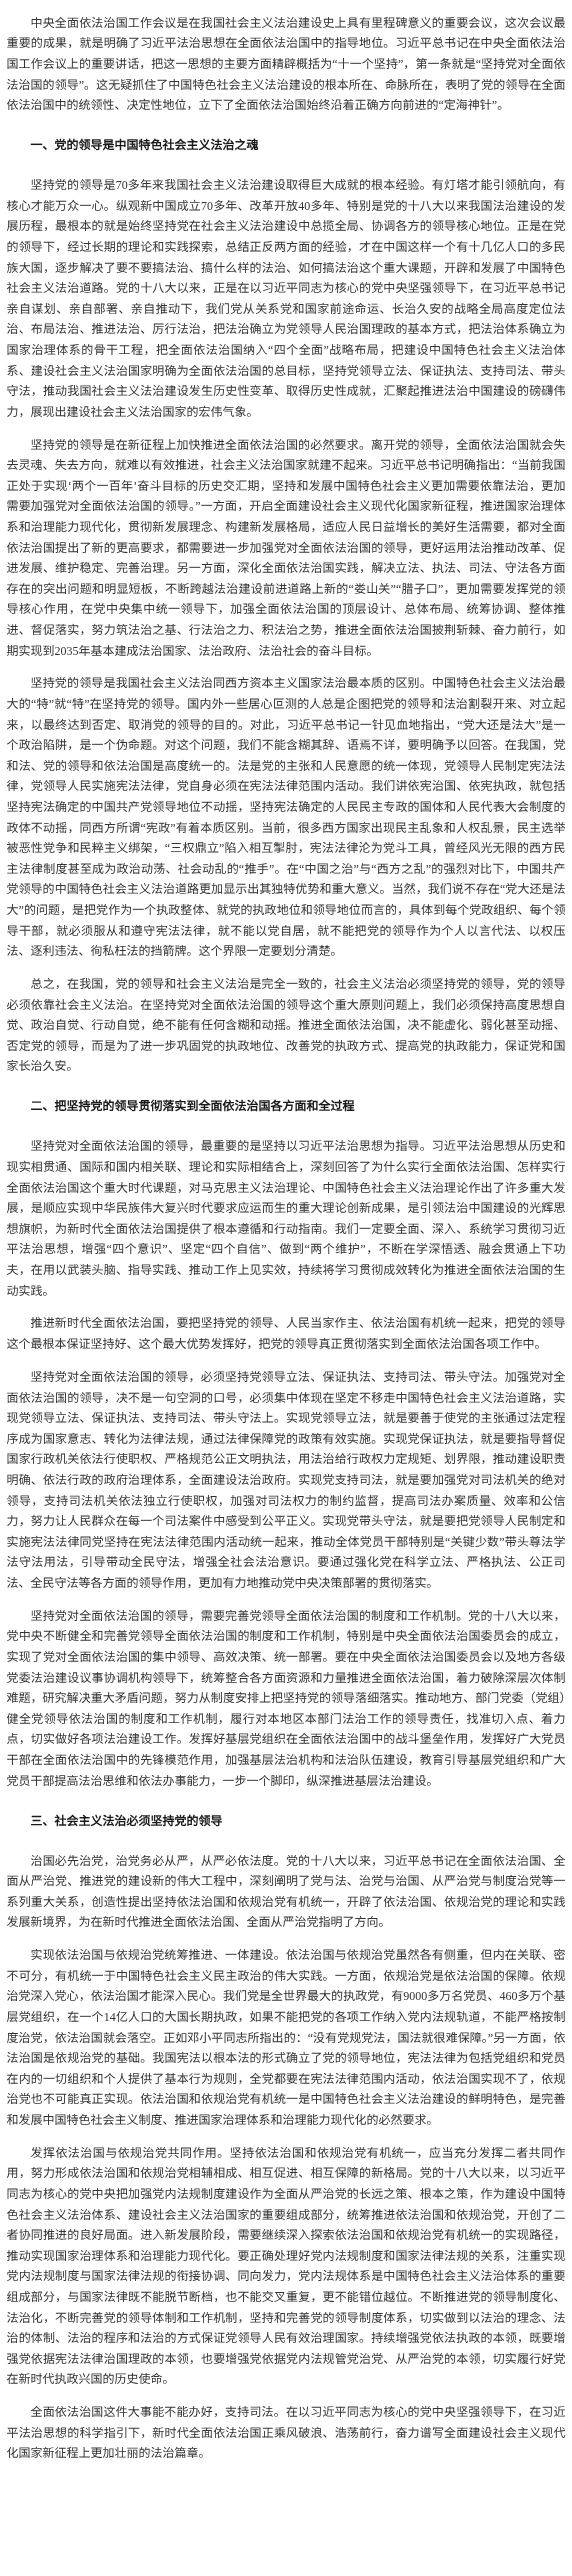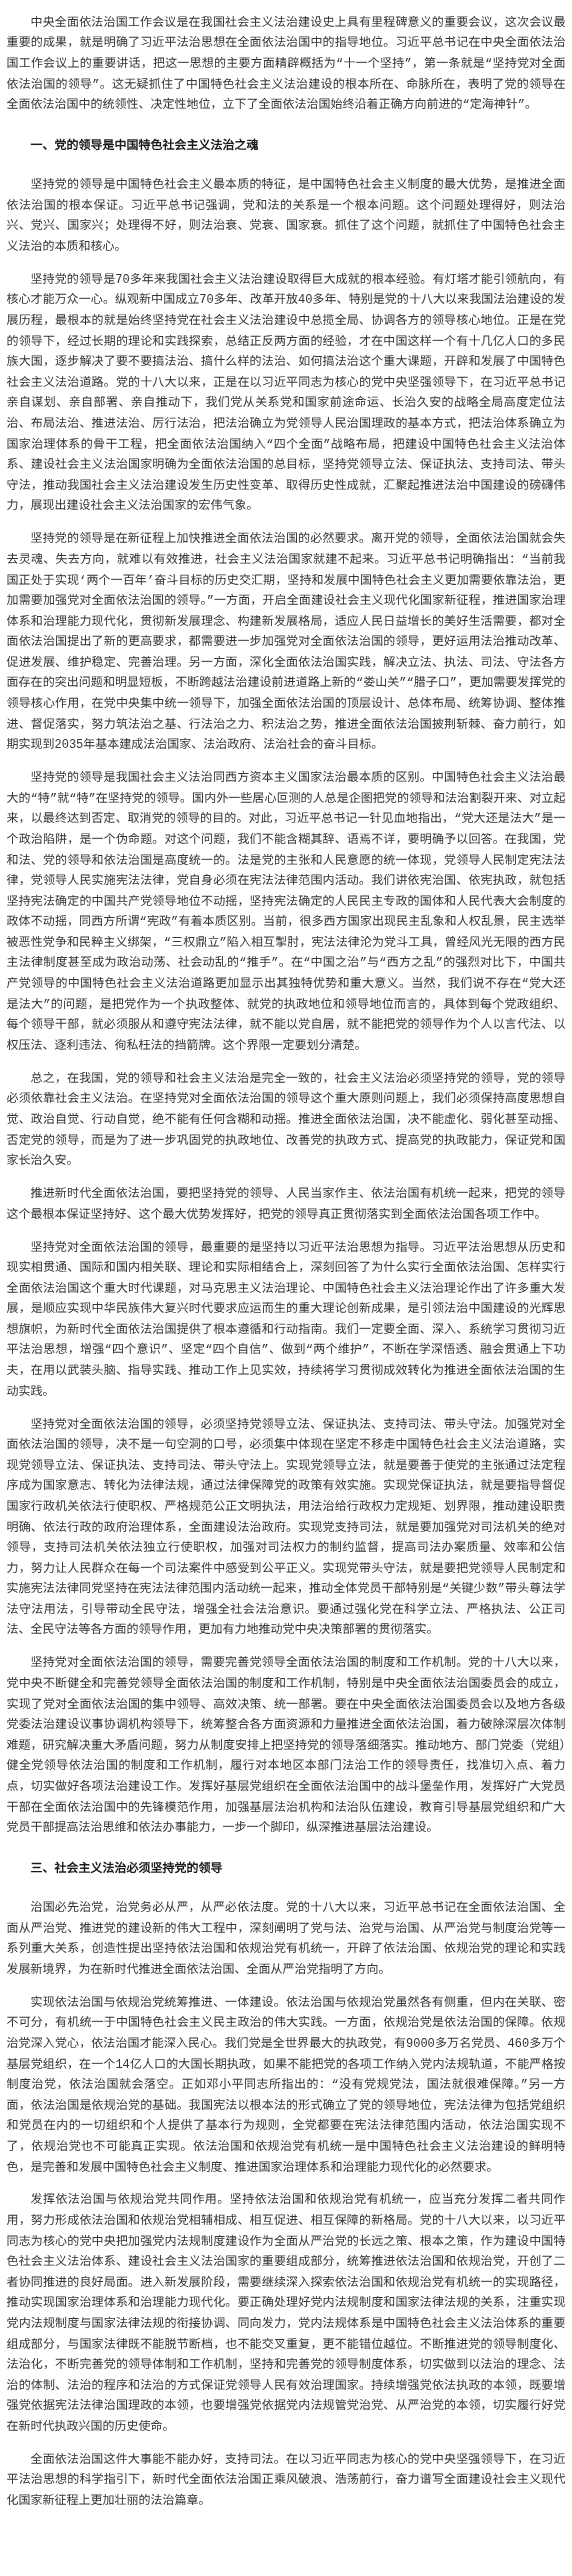--- a/index.html
+++ b/index.html
@@ -16,48 +16,47 @@
     font-family: "Liberation Serif", "DejaVu Serif", serif;
   }
   .para {
     font-size: 12px;
     line-height: 20.6px;
     color: #333333;
     text-align: justify;
     text-indent: 2em;
     margin: 12.3px 0;
     word-break: break-all;
-    font-family: Liberation Mono, monospace;
   }
   .heading {
     font-size: 12px;
     line-height: 20.6px;
     font-weight: bold;
     color: #1a1a1a;
     text-indent: 2em;
     margin: 19.4px 0;
     font-family: "Liberation Sans", "DejaVu Sans", sans-serif;
   }
   .para:first-child {
     margin-top: 5.2px;
   }
 </style>
 </head>
 <body>
 
 <div class="page">
   <p class="para">中央全面依法治国工作会议是在我国社会主义法治建设史上具有里程碑意义的重要会议，这次会议最重要的成果，就是明确了习近平法治思想在全面依法治国中的指导地位。习近平总书记在中央全面依法治国工作会议上的重要讲话，把这一思想的主要方面精辟概括为“十一个坚持”，第一条就是“坚持党对全面依法治国的领导”。这无疑抓住了中国特色社会主义法治建设的根本所在、命脉所在，表明了党的领导在全面依法治国中的统领性、决定性地位，立下了全面依法治国始终沿着正确方向前进的“定海神针”。</p>
   <h2 class="heading">一、党的领导是中国特色社会主义法治之魂</h2>
-  <p class="para">坚持党的领导是中国特色社会主义最本质的特征，是中国特色社会主义制度的最大优势，是推进全面依法治国的根本保证。习近平总书记强调，党和法的关系是一个根本问题。这个问题处理得好，则法治兴、党兴、国家兴；处理得不好，则法治衰、党衰、国家衰。抓住了这个问题，就抓住了中国特色社会主义法治的本质和核心。</p>
   <p class="para">坚持党的领导是70多年来我国社会主义法治建设取得巨大成就的根本经验。有灯塔才能引领航向，有核心才能万众一心。纵观新中国成立70多年、改革开放40多年、特别是党的十八大以来我国法治建设的发展历程，最根本的就是始终坚持党在社会主义法治建设中总揽全局、协调各方的领导核心地位。正是在党的领导下，经过长期的理论和实践探索，总结正反两方面的经验，才在中国这样一个有十几亿人口的多民族大国，逐步解决了要不要搞法治、搞什么样的法治、如何搞法治这个重大课题，开辟和发展了中国特色社会主义法治道路。党的十八大以来，正是在以习近平同志为核心的党中央坚强领导下，在习近平总书记亲自谋划、亲自部署、亲自推动下，我们党从关系党和国家前途命运、长治久安的战略全局高度定位法治、布局法治、推进法治、厉行法治，把法治确立为党领导人民治国理政的基本方式，把法治体系确立为国家治理体系的骨干工程，把全面依法治国纳入“四个全面”战略布局，把建设中国特色社会主义法治体系、建设社会主义法治国家明确为全面依法治国的总目标，坚持党领导立法、保证执法、支持司法、带头守法，推动我国社会主义法治建设发生历史性变革、取得历史性成就，汇聚起推进法治中国建设的磅礴伟力，展现出建设社会主义法治国家的宏伟气象。</p>
   <p class="para">坚持党的领导是在新征程上加快推进全面依法治国的必然要求。离开党的领导，全面依法治国就会失去灵魂、失去方向，就难以有效推进，社会主义法治国家就建不起来。习近平总书记明确指出：“当前我国正处于实现‘两个一百年’奋斗目标的历史交汇期，坚持和发展中国特色社会主义更加需要依靠法治，更加需要加强党对全面依法治国的领导。”一方面，开启全面建设社会主义现代化国家新征程，推进国家治理体系和治理能力现代化，贯彻新发展理念、构建新发展格局，适应人民日益增长的美好生活需要，都对全面依法治国提出了新的更高要求，都需要进一步加强党对全面依法治国的领导，更好运用法治推动改革、促进发展、维护稳定、完善治理。另一方面，深化全面依法治国实践，解决立法、执法、司法、守法各方面存在的突出问题和明显短板，不断跨越法治建设前进道路上新的“娄山关”“腊子口”，更加需要发挥党的领导核心作用，在党中央集中统一领导下，加强全面依法治国的顶层设计、总体布局、统筹协调、整体推进、督促落实，努力筑法治之基、行法治之力、积法治之势，推进全面依法治国披荆斩棘、奋力前行，如期实现到2035年基本建成法治国家、法治政府、法治社会的奋斗目标。</p>
   <p class="para">坚持党的领导是我国社会主义法治同西方资本主义国家法治最本质的区别。中国特色社会主义法治最大的“特”就“特”在坚持党的领导。国内外一些居心叵测的人总是企图把党的领导和法治割裂开来、对立起来，以最终达到否定、取消党的领导的目的。对此，习近平总书记一针见血地指出，“党大还是法大”是一个政治陷阱，是一个伪命题。对这个问题，我们不能含糊其辞、语焉不详，要明确予以回答。在我国，党和法、党的领导和依法治国是高度统一的。法是党的主张和人民意愿的统一体现，党领导人民制定宪法法律，党领导人民实施宪法法律，党自身必须在宪法法律范围内活动。我们讲依宪治国、依宪执政，就包括坚持宪法确定的中国共产党领导地位不动摇，坚持宪法确定的人民民主专政的国体和人民代表大会制度的政体不动摇，同西方所谓“宪政”有着本质区别。当前，很多西方国家出现民主乱象和人权乱景，民主选举被恶性党争和民粹主义绑架，“三权鼎立”陷入相互掣肘，宪法法律沦为党斗工具，曾经风光无限的西方民主法律制度甚至成为政治动荡、社会动乱的“推手”。在“中国之治”与“西方之乱”的强烈对比下，中国共产党领导的中国特色社会主义法治道路更加显示出其独特优势和重大意义。当然，我们说不存在“党大还是法大”的问题，是把党作为一个执政整体、就党的执政地位和领导地位而言的，具体到每个党政组织、每个领导干部，就必须服从和遵守宪法法律，就不能以党自居，就不能把党的领导作为个人以言代法、以权压法、逐利违法、徇私枉法的挡箭牌。这个界限一定要划分清楚。</p>
   <p class="para">总之，在我国，党的领导和社会主义法治是完全一致的，社会主义法治必须坚持党的领导，党的领导必须依靠社会主义法治。在坚持党对全面依法治国的领导这个重大原则问题上，我们必须保持高度思想自觉、政治自觉、行动自觉，绝不能有任何含糊和动摇。推进全面依法治国，决不能虚化、弱化甚至动摇、否定党的领导，而是为了进一步巩固党的执政地位、改善党的执政方式、提高党的执政能力，保证党和国家长治久安。</p>
+  <h2 class="heading">二、把坚持党的领导贯彻落实到全面依法治国各方面和全过程</h2>
+  <p class="para">坚持党对全面依法治国的领导，最重要的是坚持以习近平法治思想为指导。习近平法治思想从历史和现实相贯通、国际和国内相关联、理论和实际相结合上，深刻回答了为什么实行全面依法治国、怎样实行全面依法治国这个重大时代课题，对马克思主义法治理论、中国特色社会主义法治理论作出了许多重大发展，是顺应实现中华民族伟大复兴时代要求应运而生的重大理论创新成果，是引领法治中国建设的光辉思想旗帜，为新时代全面依法治国提供了根本遵循和行动指南。我们一定要全面、深入、系统学习贯彻习近平法治思想，增强“四个意识”、坚定“四个自信”、做到“两个维护”，不断在学深悟透、融会贯通上下功夫，在用以武装头脑、指导实践、推动工作上见实效，持续将学习贯彻成效转化为推进全面依法治国的生动实践。</p>
   <p class="para">推进新时代全面依法治国，要把坚持党的领导、人民当家作主、依法治国有机统一起来，把党的领导这个最根本保证坚持好、这个最大优势发挥好，把党的领导真正贯彻落实到全面依法治国各项工作中。</p>
-  <p class="para">坚持党对全面依法治国的领导，最重要的是坚持以习近平法治思想为指导。习近平法治思想从历史和现实相贯通、国际和国内相关联、理论和实际相结合上，深刻回答了为什么实行全面依法治国、怎样实行全面依法治国这个重大时代课题，对马克思主义法治理论、中国特色社会主义法治理论作出了许多重大发展，是顺应实现中华民族伟大复兴时代要求应运而生的重大理论创新成果，是引领法治中国建设的光辉思想旗帜，为新时代全面依法治国提供了根本遵循和行动指南。我们一定要全面、深入、系统学习贯彻习近平法治思想，增强“四个意识”、坚定“四个自信”、做到“两个维护”，不断在学深悟透、融会贯通上下功夫，在用以武装头脑、指导实践、推动工作上见实效，持续将学习贯彻成效转化为推进全面依法治国的生动实践。</p>
   <p class="para">坚持党对全面依法治国的领导，必须坚持党领导立法、保证执法、支持司法、带头守法。加强党对全面依法治国的领导，决不是一句空洞的口号，必须集中体现在坚定不移走中国特色社会主义法治道路，实现党领导立法、保证执法、支持司法、带头守法上。实现党领导立法，就是要善于使党的主张通过法定程序成为国家意志、转化为法律法规，通过法律保障党的政策有效实施。实现党保证执法，就是要指导督促国家行政机关依法行使职权、严格规范公正文明执法，用法治给行政权力定规矩、划界限，推动建设职责明确、依法行政的政府治理体系，全面建设法治政府。实现党支持司法，就是要加强党对司法机关的绝对领导，支持司法机关依法独立行使职权，加强对司法权力的制约监督，提高司法办案质量、效率和公信力，努力让人民群众在每一个司法案件中感受到公平正义。实现党带头守法，就是要把党领导人民制定和实施宪法法律同党坚持在宪法法律范围内活动统一起来，推动全体党员干部特别是“关键少数”带头尊法学法守法用法，引导带动全民守法，增强全社会法治意识。要通过强化党在科学立法、严格执法、公正司法、全民守法等各方面的领导作用，更加有力地推动党中央决策部署的贯彻落实。</p>
   <p class="para">坚持党对全面依法治国的领导，需要完善党领导全面依法治国的制度和工作机制。党的十八大以来，党中央不断健全和完善党领导全面依法治国的制度和工作机制，特别是中央全面依法治国委员会的成立，实现了党对全面依法治国的集中领导、高效决策、统一部署。要在中央全面依法治国委员会以及地方各级党委法治建设议事协调机构领导下，统筹整合各方面资源和力量推进全面依法治国，着力破除深层次体制难题，研究解决重大矛盾问题，努力从制度安排上把坚持党的领导落细落实。推动地方、部门党委（党组）健全党领导依法治国的制度和工作机制，履行对本地区本部门法治工作的领导责任，找准切入点、着力点，切实做好各项法治建设工作。发挥好基层党组织在全面依法治国中的战斗堡垒作用，发挥好广大党员干部在全面依法治国中的先锋模范作用，加强基层法治机构和法治队伍建设，教育引导基层党组织和广大党员干部提高法治思维和依法办事能力，一步一个脚印，纵深推进基层法治建设。</p>
   <h2 class="heading">三、社会主义法治必须坚持党的领导</h2>
   <p class="para">治国必先治党，治党务必从严，从严必依法度。党的十八大以来，习近平总书记在全面依法治国、全面从严治党、推进党的建设新的伟大工程中，深刻阐明了党与法、治党与治国、从严治党与制度治党等一系列重大关系，创造性提出坚持依法治国和依规治党有机统一，开辟了依法治国、依规治党的理论和实践发展新境界，为在新时代推进全面依法治国、全面从严治党指明了方向。</p>
   <p class="para">实现依法治国与依规治党统筹推进、一体建设。依法治国与依规治党虽然各有侧重，但内在关联、密不可分，有机统一于中国特色社会主义民主政治的伟大实践。一方面，依规治党是依法治国的保障。依规治党深入党心，依法治国才能深入民心。我们党是全世界最大的执政党，有9000多万名党员、460多万个基层党组织，在一个14亿人口的大国长期执政，如果不能把党的各项工作纳入党内法规轨道，不能严格按制度治党，依法治国就会落空。正如邓小平同志所指出的：“没有党规党法，国法就很难保障。”另一方面，依法治国是依规治党的基础。我国宪法以根本法的形式确立了党的领导地位，宪法法律为包括党组织和党员在内的一切组织和个人提供了基本行为规则，全党都要在宪法法律范围内活动，依法治国实现不了，依规治党也不可能真正实现。依法治国和依规治党有机统一是中国特色社会主义法治建设的鲜明特色，是完善和发展中国特色社会主义制度、推进国家治理体系和治理能力现代化的必然要求。</p>
   <p class="para">发挥依法治国与依规治党共同作用。坚持依法治国和依规治党有机统一，应当充分发挥二者共同作用，努力形成依法治国和依规治党相辅相成、相互促进、相互保障的新格局。党的十八大以来，以习近平同志为核心的党中央把加强党内法规制度建设作为全面从严治党的长远之策、根本之策，作为建设中国特色社会主义法治体系、建设社会主义法治国家的重要组成部分，统筹推进依法治国和依规治党，开创了二者协同推进的良好局面。进入新发展阶段，需要继续深入探索依法治国和依规治党有机统一的实现路径，推动实现国家治理体系和治理能力现代化。要正确处理好党内法规制度和国家法律法规的关系，注重实现党内法规制度与国家法律法规的衔接协调、同向发力，党内法规体系是中国特色社会主义法治体系的重要组成部分，与国家法律既不能脱节断档，也不能交叉重复，更不能错位越位。不断推进党的领导制度化、法治化，不断完善党的领导体制和工作机制，坚持和完善党的领导制度体系，切实做到以法治的理念、法治的体制、法治的程序和法治的方式保证党领导人民有效治理国家。持续增强党依法执政的本领，既要增强党依据宪法法律治国理政的本领，也要增强党依据党内法规管党治党、从严治党的本领，切实履行好党在新时代执政兴国的历史使命。</p>
   <p class="para">全面依法治国这件大事能不能办好，支持司法。在以习近平同志为核心的党中央坚强领导下，在习近平法治思想的科学指引下，新时代全面依法治国正乘风破浪、浩荡前行，奋力谱写全面建设社会主义现代化国家新征程上更加壮丽的法治篇章。</p>
 
 </div>
 

